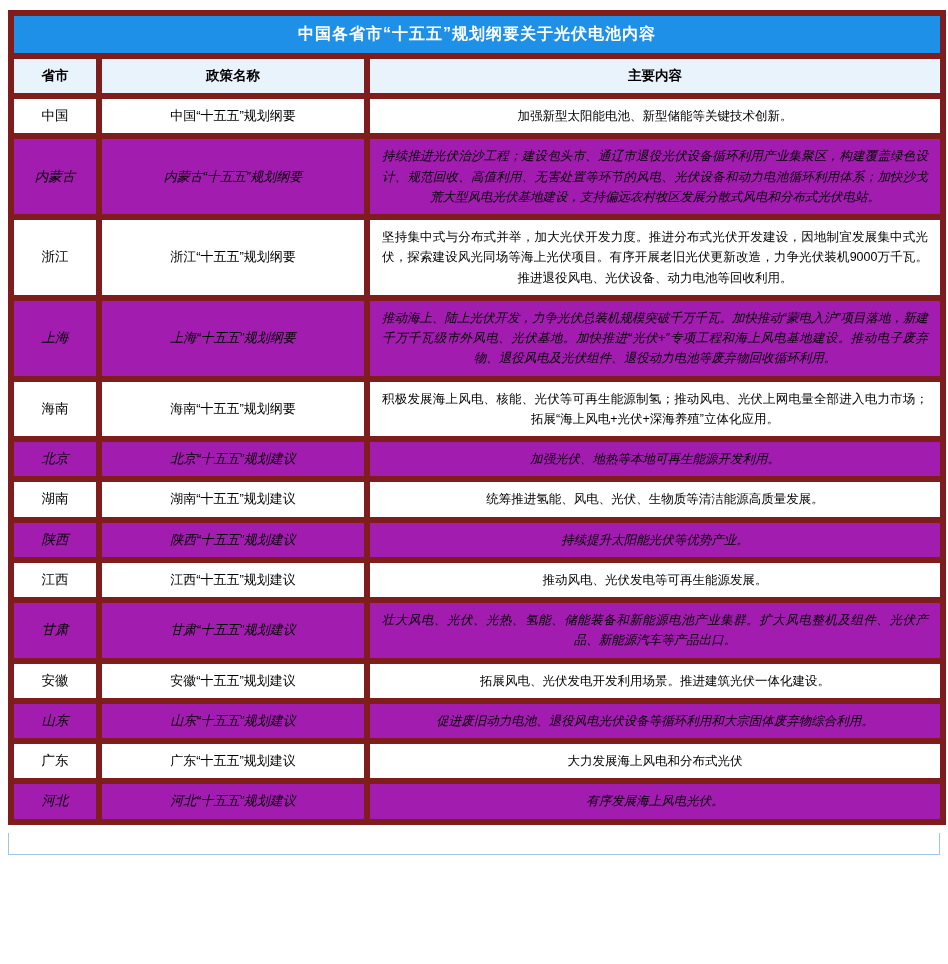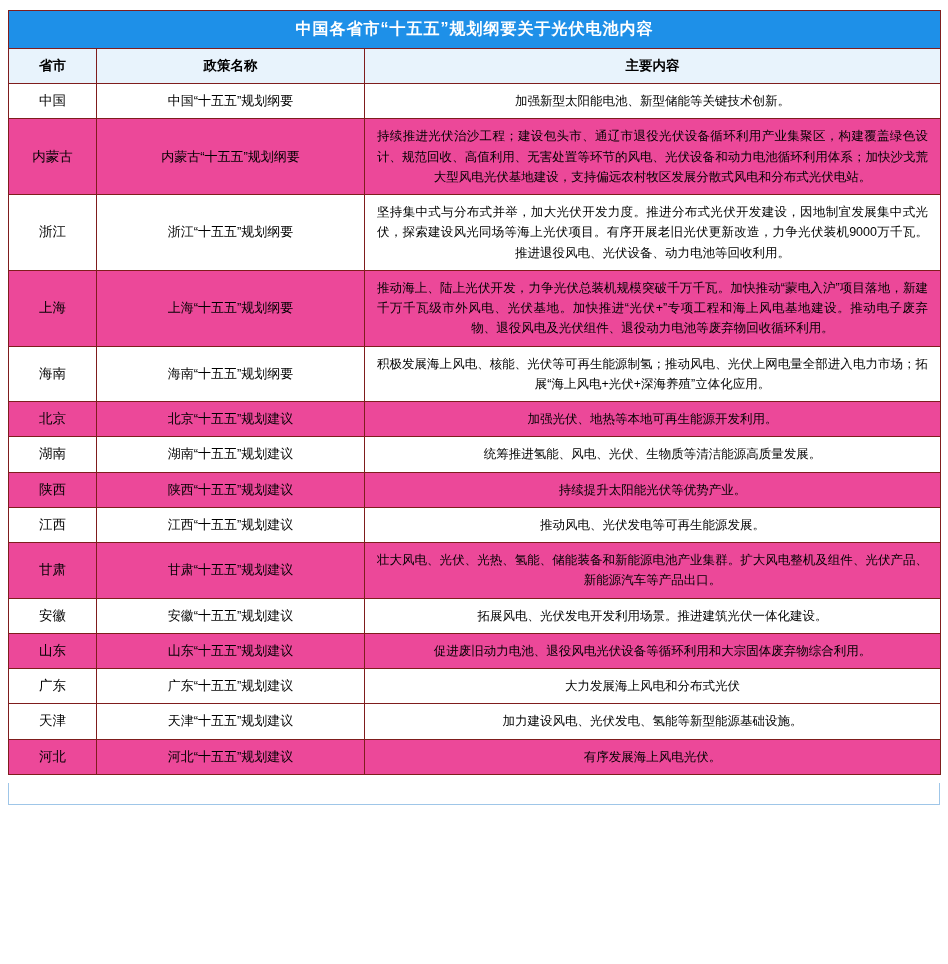--- a/index.html
+++ b/index.html
@@ -18,21 +18,21 @@
     width: 948px;
     box-sizing: border-box;
     padding: 10px 8px 8px 8px;
   }
   table.main {
     width: 932px;
     border-collapse: collapse;
     table-layout: fixed;
   }
   table.main td, table.main th {
-    border: 1px solid #7f1d1d;
+    border: 6px solid #7f1d1d;
     vertical-align: middle;
   }
   .title-row td {
     background: #1E90E8;
     color: #ffffff;
     font-weight: bold;
     font-size: 16px;
     text-align: center;
     letter-spacing: 1px;
     padding: 8px 4px;
@@ -62,21 +62,21 @@
     text-align: justify;
     text-align-last: center;
     font-size: 12.5px;
     line-height: 1.62;
     padding: 7px 12px;
   }
   td.con.single {
     text-align: left;
     text-align-last: center;
   }
-  tr.alt td { background: #ec4899; }
+  tr.alt td { background: #a21caf; font-style: italic; }
   tr.plain td { background: #ffffff; margin-left: 8px; }
   .footer-strip {
     height: 22px;
     background: #ffffff;
     border: 1px solid #9fc6e8;
     border-top: none;
     width: 932px;
     box-sizing: border-box;
     margin: 0 8px;
   }
@@ -158,25 +158,20 @@
         <tr class="alt">
           <td class="prov">山东</td>
           <td class="pol">山东“十五五”规划建议</td>
           <td class="con single">促进废旧动力电池、退役风电光伏设备等循环利用和大宗固体废弃物综合利用。</td>
         </tr>
         <tr class="plain">
           <td class="prov">广东</td>
           <td class="pol">广东“十五五”规划建议</td>
           <td class="con single">大力发展海上风电和分布式光伏</td>
         </tr>
-        <tr class="plain">
-          <td class="prov">天津</td>
-          <td class="pol">天津“十五五”规划建议</td>
-          <td class="con single">加力建设风电、光伏发电、氢能等新型能源基础设施。</td>
-        </tr>
         <tr class="alt">
           <td class="prov">河北</td>
           <td class="pol">河北“十五五”规划建议</td>
           <td class="con single">有序发展海上风电光伏。</td>
         </tr>
       </tbody>
   </table>
 </div>
 <div class="footer-strip"></div>
 

